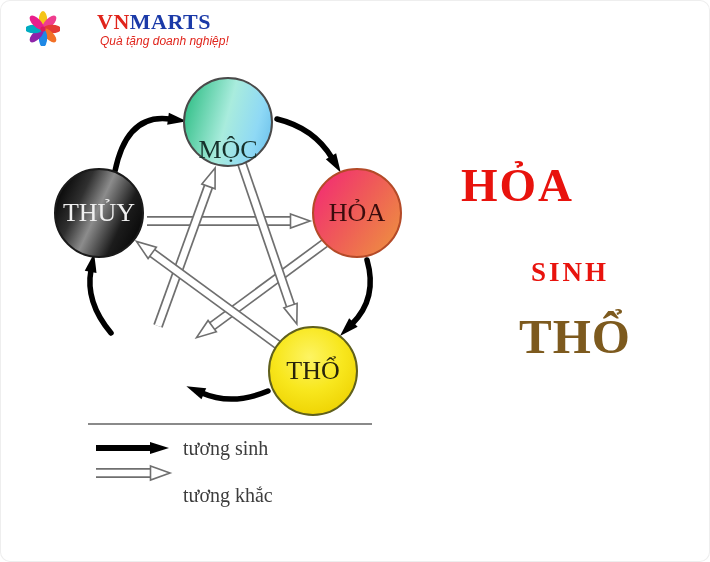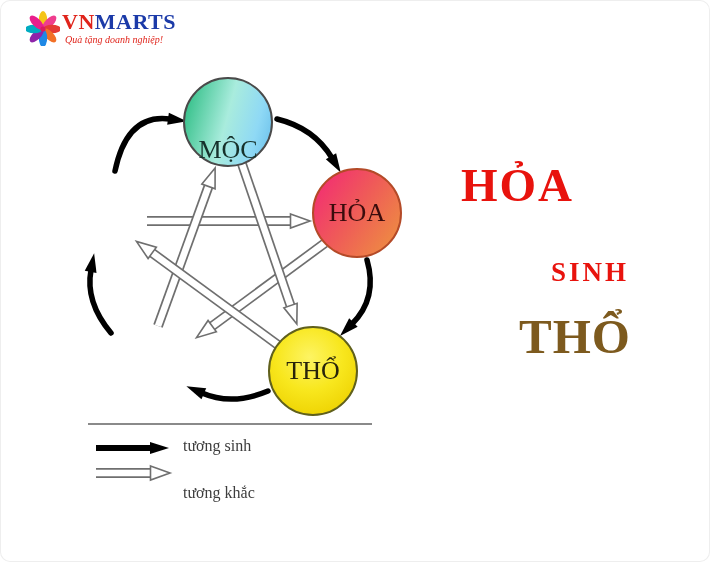--- a/index.html
+++ b/index.html
@@ -1,53 +1,53 @@
 <!DOCTYPE html>
 <html><head>
 <meta charset="utf-8">
 <style>
   html,body{margin:0;padding:0;background:#fff;}
   body{width:710px;height:562px;overflow:hidden;font-family:"Liberation Serif","DejaVu Serif",serif;}
   .frame{position:relative;width:710px;height:562px;background:#fff;border-radius:10px;box-shadow:inset 0 0 0 1px #eee;}
 
   
-  .logo{position:absolute;left:26px;top:10px;display:flex;align-items:flex-start;}
+  .logo{position:absolute;left:26px;top:10px;display:flex;align-items:flex-start;gap:35px;}
   .logo-icon{width:34px;height:36px;}
   .logo-textcol{margin-left:2px;}
   .logo-brand{font-size:22px;font-weight:bold;letter-spacing:0.5px;line-height:24px;}
   .logo-vn{color:#e0241b;}
   .logo-marts{color:#1b3aa8;}
-  .logo-tagline{font-size:10px;font-style:italic;color:#e0241b;margin-top:0px;margin-left:3px;font-family:Liberation Serif, serif;}
+  .logo-tagline{font-size:12px;font-style:italic;color:#e0241b;margin-top:0px;margin-left:3px;font-family:Liberation Sans, sans-serif;}
 
   
   svg.arrows{position:absolute;left:0;top:0;z-index:1;}
 
   
   .el{position:absolute;width:86px;height:86px;border-radius:50%;display:flex;align-items:center;justify-content:center;z-index:2;}
   .el span{font-size:26px;font-weight:normal;letter-spacing:0px;}
   .el-moc{left:183px;top:77px;background:linear-gradient(105deg,#2fbe85 4%,#a9ecdd 48%,#8fd9f5 78%,#66bdea 100%);border:2px solid #4a4a4a;align-items:flex-end;}
   .el-moc span{color:#16312b;}
   .el-thuy{left:54px;top:168px;background:linear-gradient(115deg,#000 6%,#303030 30%,#8c8c8c 48%,#1c1c1c 72%,#000 100%);border:2px solid #1a1a1a;}
   .el-thuy span{color:#f0f0f0;}
   .el-hoa{left:312px;top:168px;background:linear-gradient(125deg,#f2336f 12%,#ef5b58 48%,#ee8a43 90%);border:2px solid #b44a28;}
   .el-hoa span{color:#3a0c0c;}
   .el-kim{left:98px;top:327px;background:linear-gradient(150deg,#d8ecf4 6%,#fdffff 52%,#e7ecee 94%);border:2px solid #9a9a9a;}
   .el-kim span{color:#222;}
   .el-tho{left:268px;top:326px;background:radial-gradient(circle at 46% 34%,#fdf463 0%,#f8e71e 45%,#eed302 82%);border:2px solid #60601c;}
   .el-tho span{color:#28240a;}
 
   
-  .legend-label{position:absolute;font-size:16px;color:#3d3d3d;z-index:2;font-family:"Liberation Serif",serif;}
+  .legend-label{position:absolute;font-size:20px;color:#3d3d3d;z-index:2;font-family:"Liberation Serif",serif;}
   .legend-sinh{left:183px;top:437px;}
   .legend-khac{left:183px;top:484px;}
 
   
   .caption-word{position:absolute;font-weight:bold;z-index:2;}
   .cap-hoa{left:461px;top:158px;font-size:47px;color:#e8130d;letter-spacing:2px;}
-  .cap-sinh{left:531px;top:257px;font-size:27px;color:#e8130d;letter-spacing:3px;margin-left:20px;}
+  .cap-sinh{left:531px;top:257px;font-size:27px;color:#e8130d;letter-spacing:3px;}
   .cap-tho{left:519px;top:308px;font-size:49px;color:#7d5a1e;letter-spacing:1px;}
 </style>
 </head>
 <body>
 
 <div class="frame">
 
   <div class="logo">
     <svg class="logo-icon" viewBox="0 0 34 36">
       <g transform="translate(17,19)">
@@ -138,20 +138,23 @@
 
   <div class="el el-moc">
       <span>MỘC</span>
     </div>
   <div class="el el-hoa">
       <span>HỎA</span>
     </div>
   <div class="el el-tho">
       <span>THỔ</span>
     </div>
+  <div class="el el-thuy">
+      <span>THỦY</span>
+    </div>
 
   <div class="legend-label legend-sinh">tương sinh</div>
   <div class="legend-label legend-khac">tương khắc</div>
 
   <div class="caption-word cap-hoa">HỎA</div>
   <div class="caption-word cap-sinh">SINH</div>
   <div class="caption-word cap-tho">THỔ</div>
 
 </div>
 

